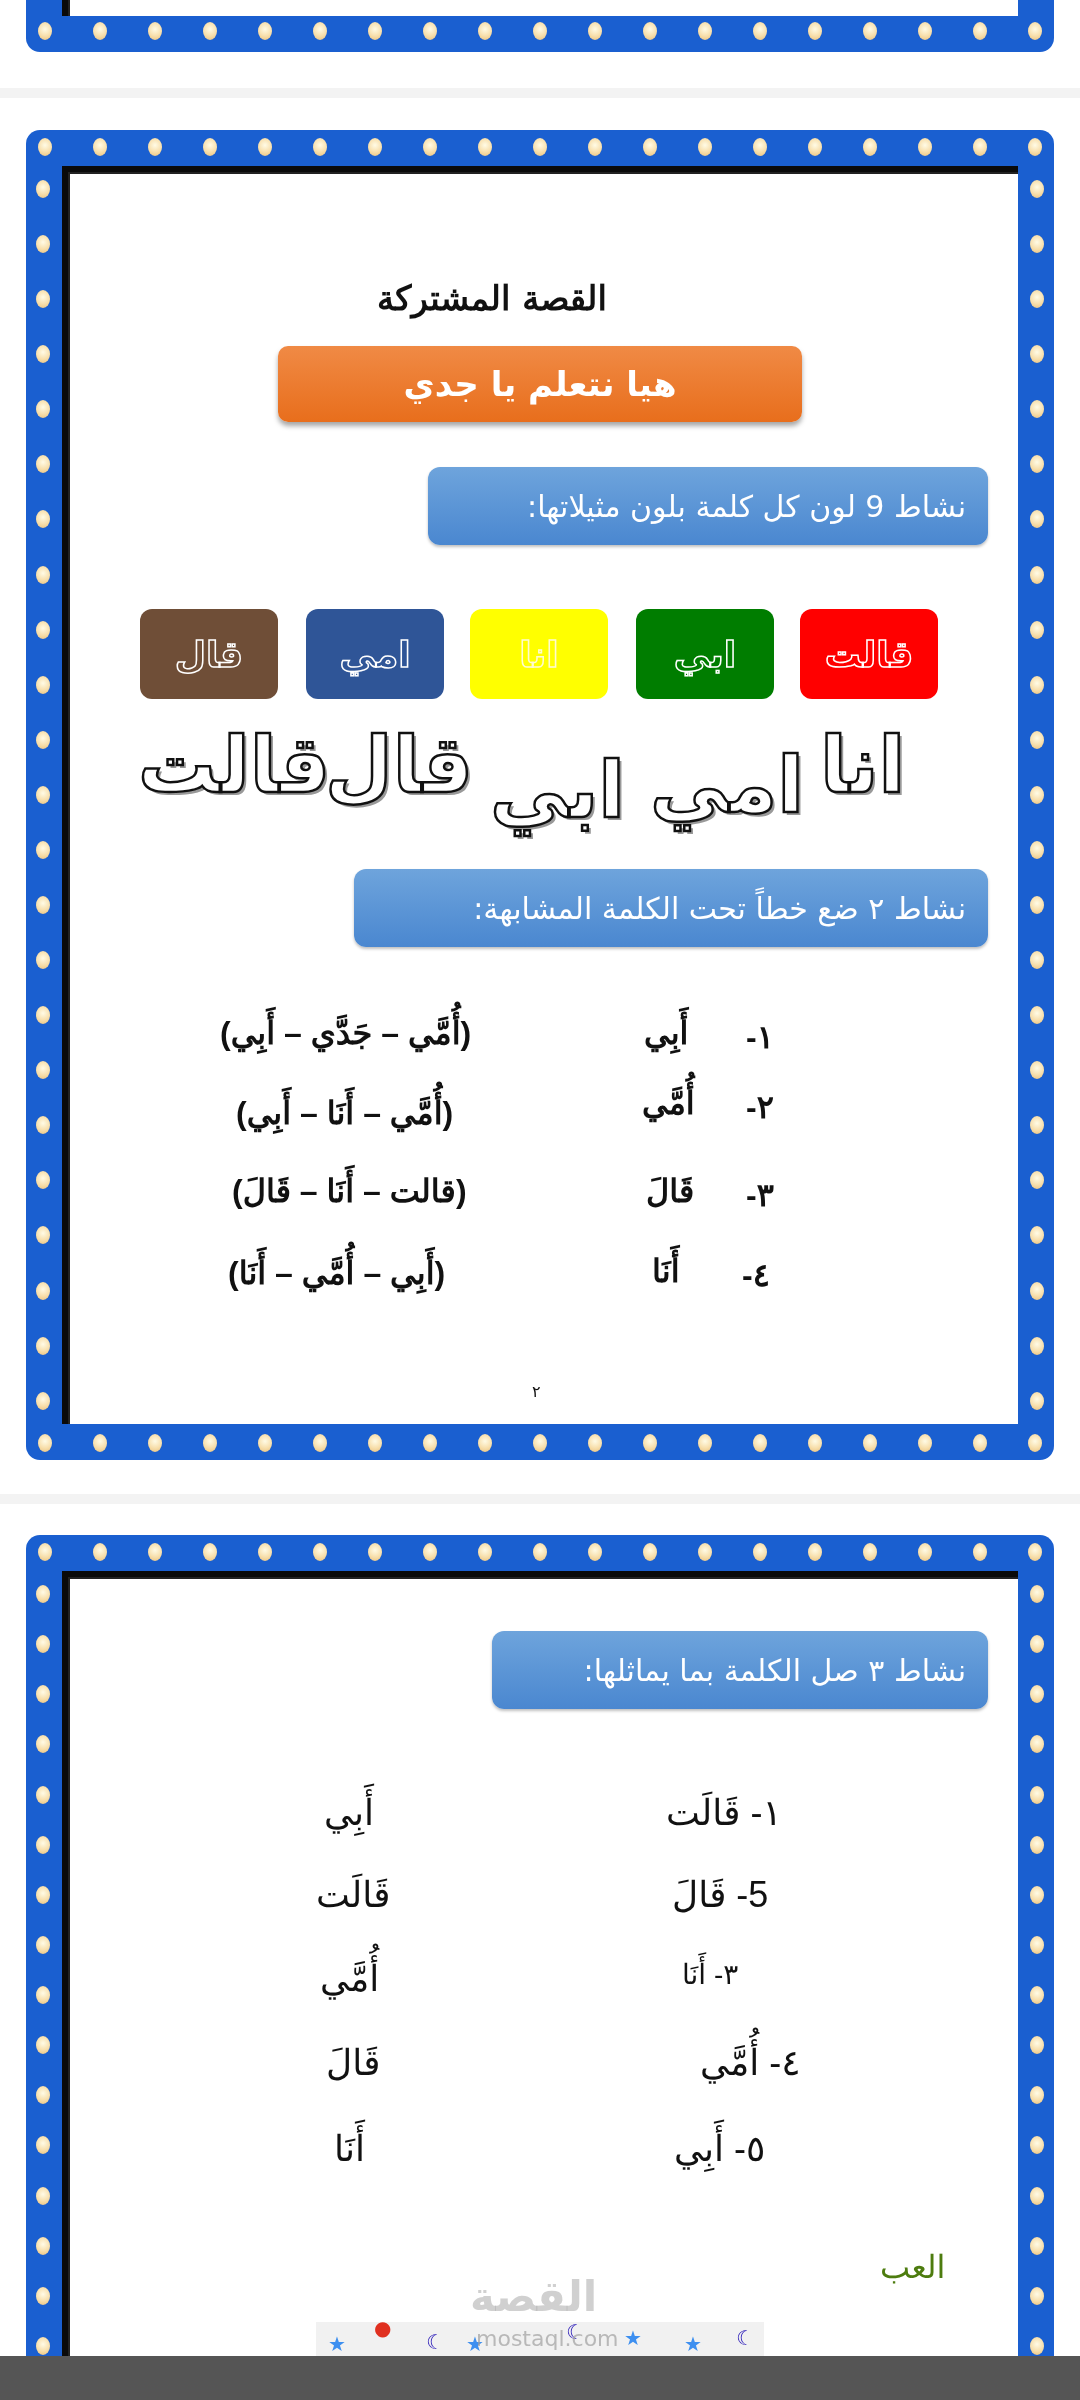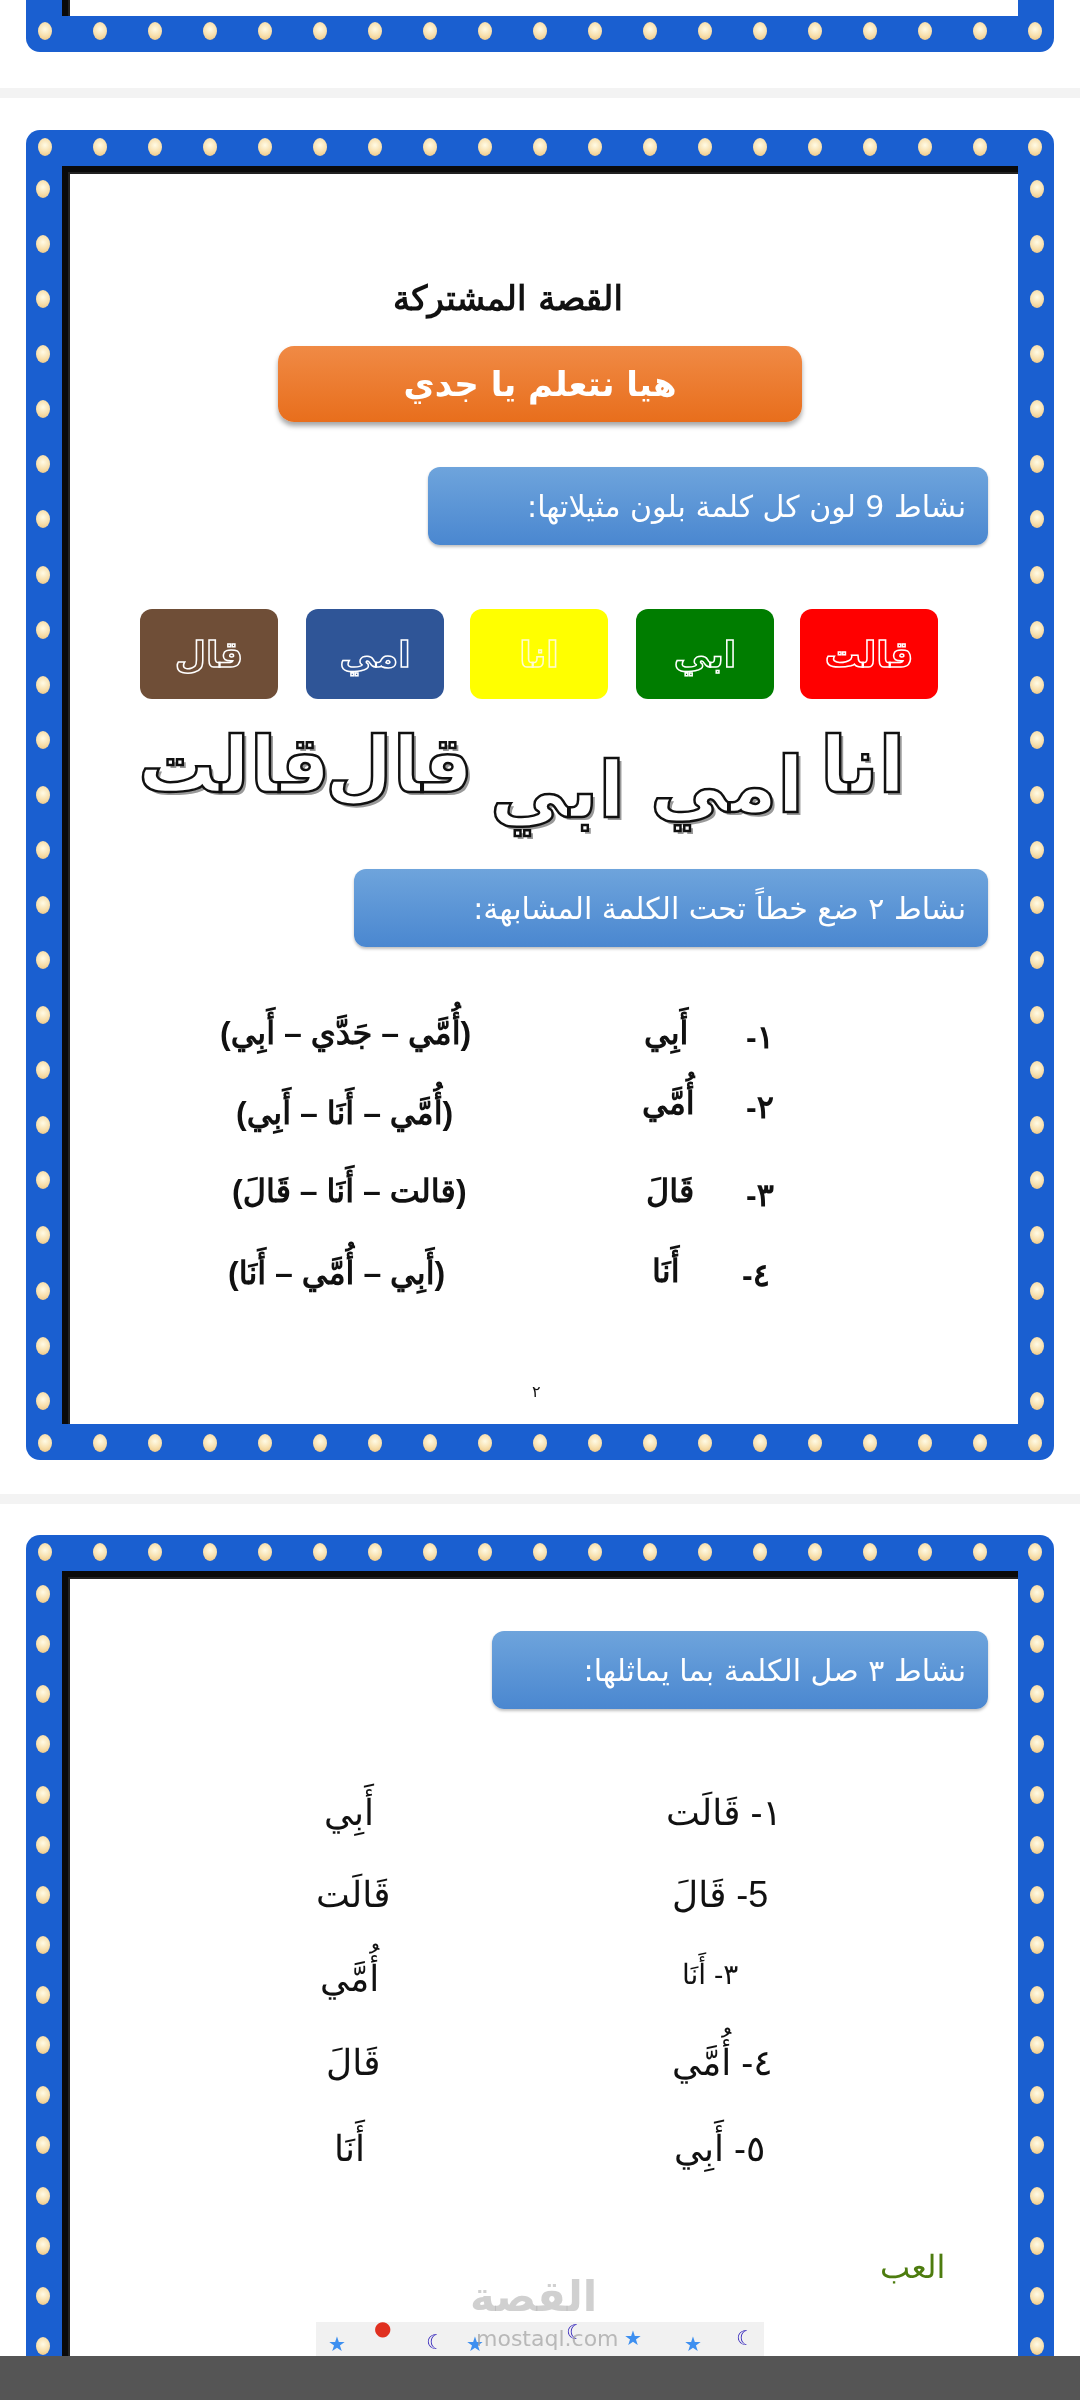--- a/index.html
+++ b/index.html
@@ -27,26 +27,26 @@
   .bulbs-v { top: 12px; bottom: 12px; width: 22px; flex-direction: column; align-items: center; }
   .bulb {
     width: 14px; height: 18px; border-radius: 50%;
     background: radial-gradient(circle at 50% 40%, #fffbe6 0%, #f7deaa 55%, #e9bf7a 100%);
   }
 
   .rtl { direction: rtl; unicode-bidi: embed; }
 
   .story-title {
     position: absolute; left: 0; width: 984px; top: 278px; text-align: center;
-    font-family: "DejaVu Serif", serif; font-size: 34px; color: #111; font-weight: bold; margin-left: 16px;
+    font-family: "DejaVu Serif", serif; font-size: 34px; color: #111; font-weight: bold;
   }
   .orange-banner {
     position: absolute; left: 278px; top: 346px; width: 524px; height: 76px;
     background: linear-gradient(#f08a45, #e86e1c);
-    border-radius: 16px; box-shadow: 0 4px 5px rgba(0,0,0,0.35);
+    border-radius: 10px; box-shadow: 0 4px 5px rgba(0,0,0,0.35);
     color: #fff; font-size: 34px; font-weight: bold; text-align: center; line-height: 76px;
   }
   .blue-banner {
     position: absolute; border-radius: 12px;
     background: linear-gradient(#6ea4dc, #4a87d0);
     box-shadow: 0 2px 3px rgba(0,0,0,0.25);
     color: #fff; font-size: 30px; padding-right: 22px; display: flex; align-items: center;
   }
 
   .color-box {
@@ -317,21 +317,21 @@
   </div>
 </div>
 
 <div class="blue-banner rtl" style="left:492px; top:1631px; width:496px; height:78px;">
   <span>نشاط ٣ صل الكلمة بما يماثلها:</span>
 </div>
 
 <div class="ex-line rtl" style="left:666px; top:1792px; font-size:36px; font-weight:normal;">١- قَالَت</div>
 <div class="ex-line rtl" style="left:672px; top:1874px; font-size:36px; font-weight:normal;">5- قَالَ</div>
 <div class="ex-line rtl" style="left:682px; top:1958px; font-size:28px; font-weight:normal;">٣- أَنَا</div>
-<div class="ex-line rtl" style="left:672px; top:2042px; font-size:36px; font-weight:normal;">٤- أُمَّي</div>
+<div class="ex-line rtl" style="left:700px; top:2042px; font-size:36px; font-weight:normal;">٤- أُمَّي</div>
 <div class="ex-line rtl" style="left:674px; top:2128px; font-size:36px; font-weight:normal;">٥- أَبِي</div>
 
 <div class="ex-line rtl" style="left:324px; top:1792px; font-size:36px; font-weight:normal;">أَبِي</div>
 <div class="ex-line rtl" style="left:316px; top:1874px; font-size:36px; font-weight:normal;">قَالَت</div>
 <div class="ex-line rtl" style="left:320px; top:1958px; font-size:36px; font-weight:normal;">أُمَّي</div>
 <div class="ex-line rtl" style="left:326px; top:2042px; font-size:36px; font-weight:normal;">قَالَ</div>
 <div class="ex-line rtl" style="left:334px; top:2128px; font-size:36px; font-weight:normal;">أَنَا</div>
 
 <div class="play-label rtl">العب</div>
 

